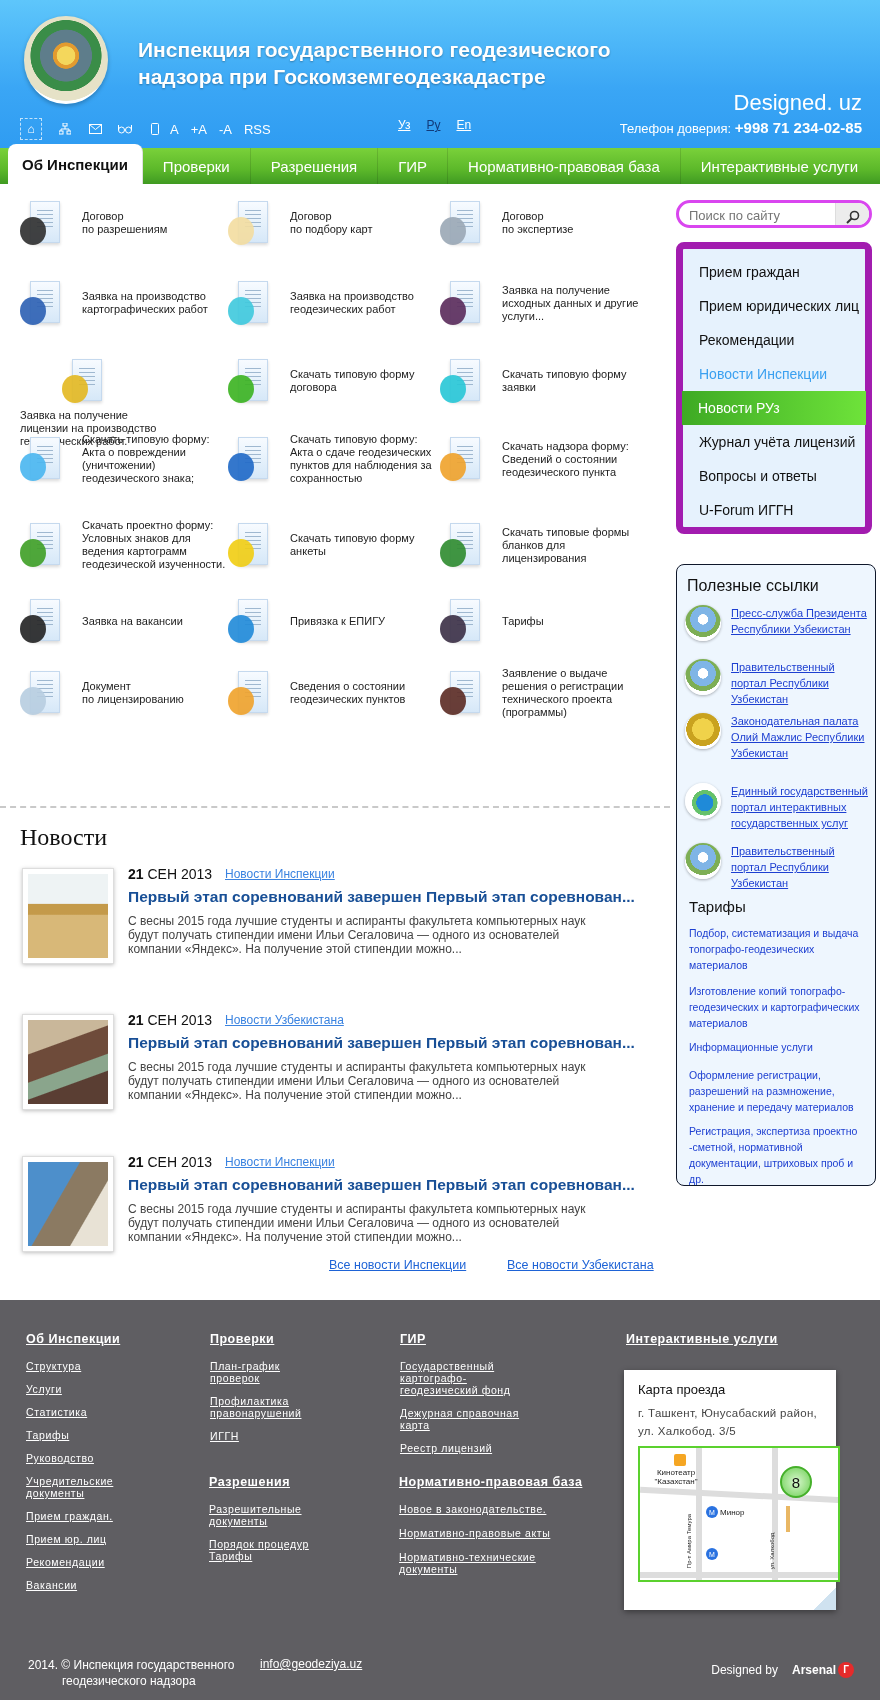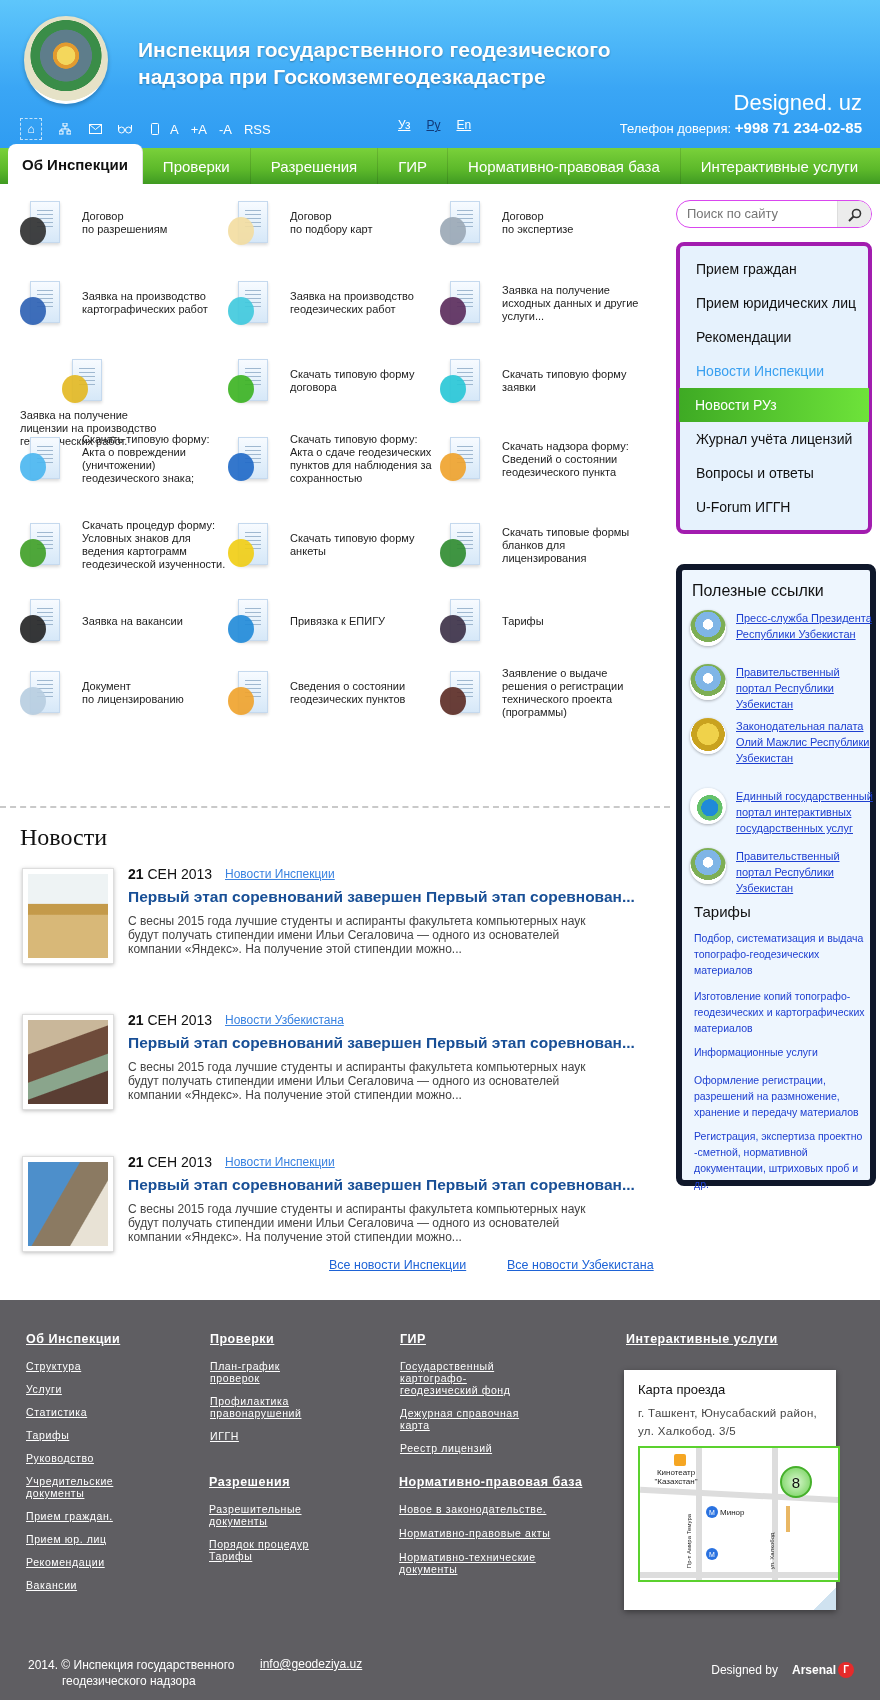--- a/index.html
+++ b/index.html
@@ -22,28 +22,28 @@
 .nav-item.active{background:#fff;color:#111;font-weight:bold;border-radius:8px 8px 0 0;margin-top:-4px;height:40px;padding:0 14px}
 .service-grid{position:absolute;left:10px;top:195px;width:650px}
 .svc{position:absolute;display:flex;align-items:center}
 .svc-icon{width:50px;height:56px;position:relative;margin-right:12px;flex-shrink:0}
 .doc{position:absolute;left:10px;top:6px;width:30px;height:42px;background:linear-gradient(#f7fbff,#d6e8f8);border:1px solid #c5d9ee;box-shadow:0 2px 3px rgba(0,0,0,.15)}
 .doc:after{content:"";position:absolute;left:6px;top:8px;width:16px;height:20px;background:repeating-linear-gradient(#9fb8d0 0 1px,transparent 1px 4px)}
 .badge{position:absolute;border-radius:50%}
 .svc-label{font-size:11px;line-height:13px;color:#222}
 .divider{position:absolute;left:0;top:806px;width:670px;border-top:2px dashed #c9c9c9}
 .sidebar{position:absolute;left:676px;top:200px;width:196px}
-.search{position:absolute;left:0;top:0;width:196px;height:28px;border:1px solid #d946ef;border-radius:14px;background:#fff;overflow:hidden}
+.search{position:absolute;left:0;top:0;width:196px;height:28px;border:3px solid #d946ef;border-radius:14px;background:#fff;overflow:hidden}
 .search input{border:0;outline:0;position:absolute;left:10px;top:5px;width:140px;font-size:13px;color:#888;background:transparent;font-family:"Liberation Sans",sans-serif}
 .search-btn{position:absolute;right:0;top:0;width:34px;height:28px;background:#ececec;display:flex;align-items:center;justify-content:center;font-size:14px;color:#444;border-left:1px solid #ddd}
-.menu-box{position:absolute;left:0;top:42px;width:196px;height:292px;background:#e6f2fd;border:4px solid #a21caf;border-radius:8px;padding-top:6px}
+.menu-box{position:absolute;left:0;top:42px;width:196px;height:292px;background:#e6f2fd;border:7px solid #a21caf;border-radius:8px;padding-top:6px}
 .menu-item{height:34px;display:flex;align-items:center;padding-left:16px;font-size:14px;color:#111}
 .menu-item.hl{color:#3aa0f0}
 .menu-item.active{background:linear-gradient(90deg,#3eaa24,#6ee33a);color:#fff;margin-left:-1px;margin-right:-1px}
-.links-box{position:absolute;left:0;top:364px;width:200px;height:622px;background:#eef6fe;border:6px solid #0f172a;border-radius:8px}
+.links-box{position:absolute;left:0;top:364px;width:200px;height:622px;background:#eef6fe;border:1px solid #0f172a;border-radius:8px}
 .links-title{position:absolute;left:10px;top:12px;font-size:16px;color:#111}
 .link-row{position:absolute;left:8px;display:flex;align-items:flex-start}
 .link-ico{width:36px;height:36px;border-radius:50%;background:radial-gradient(circle at 50% 40%,#fff 0 18%,#7fb5e6 19% 45%,#7dae55 46% 62%,#fff 63%);box-shadow:0 1px 3px rgba(0,0,0,.3);margin-right:10px;flex-shrink:0}
 .link-txt{font-size:11px;line-height:16px;color:#1d3fd1;text-decoration:underline;width:140px}
 .tariffs-title{position:absolute;left:12px;top:333px;font-size:15px;color:#111}
 .tariff{position:absolute;left:12px;width:180px;font-size:10.5px;line-height:16px;color:#1d3fd1}
 .news-title{position:absolute;left:20px;top:824px;font-family:"Liberation Serif",serif;font-size:24px;color:#111}
 .news-item{position:absolute;left:20px;width:640px;height:110px}
 .thumb{position:absolute;left:2px;top:2px;width:92px;height:96px;background:#fff;border:1px solid #ddd;box-shadow:0 1px 4px rgba(0,0,0,.25);padding:5px}
 .thumb-img{width:100%;height:100%}
@@ -223,21 +223,21 @@
         <div class="doc"></div>
         <div class="badge" style="left: 0px; top: 22px; width: 26px; height: 28px; background: rgb(240, 162, 42); opacity: 0.9;"></div>
       </div>
       <div class="svc-label" style="width: 150px; white-space: pre-line;">Скачать надзора форму: Сведений о состоянии геодезического пункта</div>
     </div>
     <div class="svc" style="left: 10px; top: 322px;">
       <div class="svc-icon">
         <div class="doc"></div>
         <div class="badge" style="left: 0px; top: 22px; width: 26px; height: 28px; background: rgb(62, 158, 37); opacity: 0.9;"></div>
       </div>
-      <div class="svc-label" style="width: 145px; white-space: pre-line;">Скачать процедур форму: Условных знаков для ведения картограмм геодезической изученности.</div>
+      <div class="svc-label" style="width: 145px; white-space: pre-line;">Скачать проектно форму: Условных знаков для ведения картограмм геодезической изученности.</div>
     </div>
     <div class="svc" style="left: 218px; top: 322px;">
       <div class="svc-icon">
         <div class="doc"></div>
         <div class="badge" style="left: 0px; top: 22px; width: 26px; height: 28px; background: rgb(241, 205, 18); opacity: 0.9;"></div>
       </div>
       <div class="svc-label" style="width: 145px; white-space: pre-line;">Скачать типовую форму анкеты</div>
     </div>
     <div class="svc" style="left: 430px; top: 322px;">
       <div class="svc-icon">

